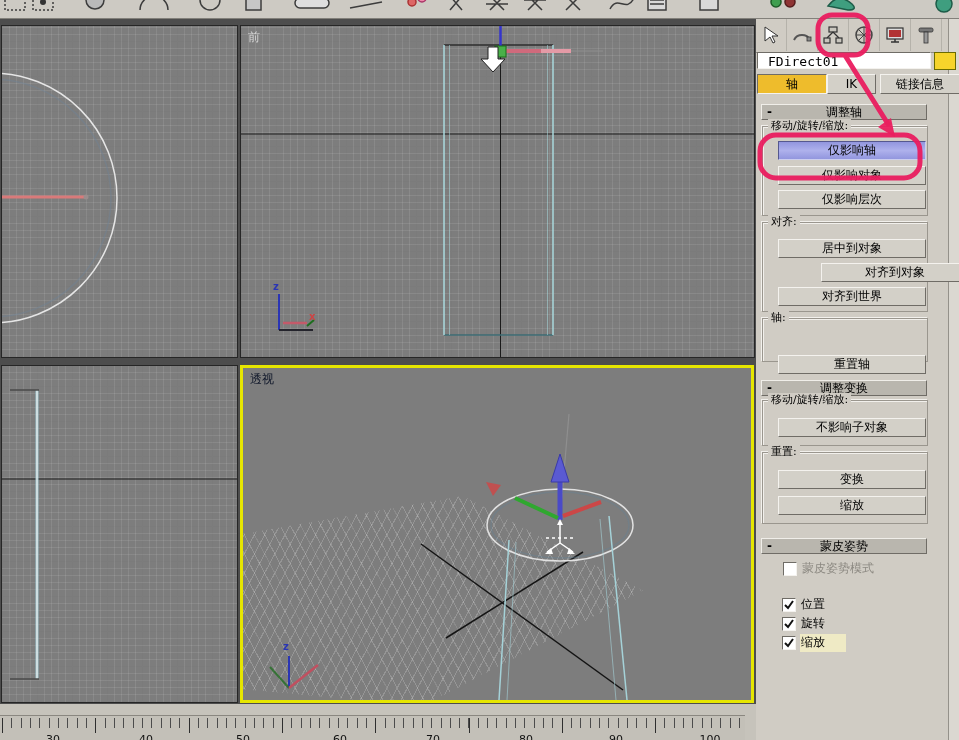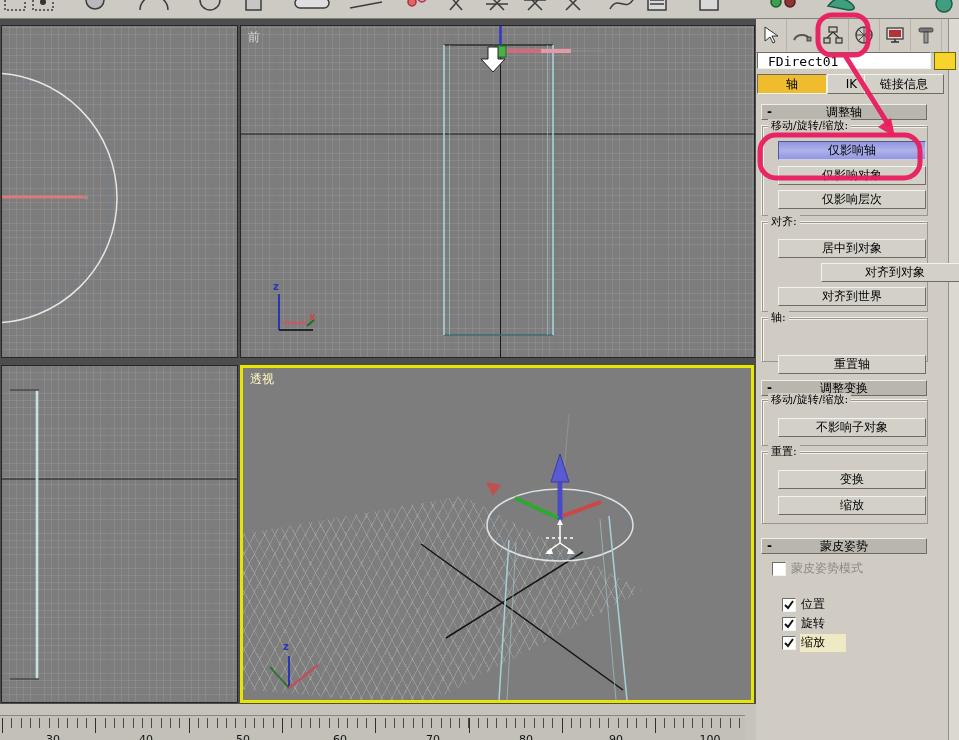--- a/index.html
+++ b/index.html
@@ -15,21 +15,21 @@
   .vp.grid{background-image:
       repeating-linear-gradient(0deg, rgba(255,255,255,.09) 0 1px, transparent 1px 7px),
       repeating-linear-gradient(90deg, rgba(255,255,255,.09) 0 1px, transparent 1px 7px),
       repeating-linear-gradient(0deg, rgba(0,0,0,.12) 0 1px, transparent 1px 35px),
       repeating-linear-gradient(90deg, rgba(0,0,0,.12) 0 1px, transparent 1px 35px);}
   .vp-top{left:1px;top:7px;width:237px;height:333px;}
   .vp-front{left:240px;top:7px;width:515px;height:333px;}
   .vp-left{left:1px;top:347px;width:237px;height:338px;}
   .vp-persp{left:240px;top:347px;width:514px;height:338px;border:3px solid #e6e600;}
   .vp-label{position:absolute;left:7px;top:3px;font-size:12px;color:#d8d8d8;z-index:3;}
-  .vp-persp .vp-label{color:#fef9c3;text-align:center;}
+  .vp-persp .vp-label{color:#0f172a;text-align:center;}
   .vp svg{position:absolute;left:0;top:0;}
   .axis-letter{position:absolute;font-size:10px;font-weight:bold;z-index:3;}
   .ground{position:absolute;left:0;top:128px;width:400px;height:210px;
           clip-path:polygon(0% 18%,55% 0%,100% 45%,45% 100%,0% 92%);
           background-image:
             repeating-linear-gradient(62deg, rgba(235,235,235,.22) 0 1px, transparent 1px 9px),
             repeating-linear-gradient(-62deg, rgba(235,235,235,.22) 0 1px, transparent 1px 9px),
             repeating-linear-gradient(62deg, rgba(0,0,0,.10) 0 1px, transparent 1px 45px);}
   
   .panel{position:absolute;left:756px;top:0;width:203px;height:740px;background:#d0ccc4;z-index:1;}
@@ -260,21 +260,21 @@
           <rect x="9" y="8" width="4" height="11" fill="#999" stroke="#333" stroke-width=".8"></rect>
         </svg>
       </div>
     </div>
 
     <div class="namefield">FDirect01</div>
     <div class="swatch" style="background:#f6d42b;"></div>
 
     <button class="subtab active" style="left:1px;width:70px;background:#eebc2c;">轴</button>
     <button class="subtab" style="left:71px;width:49px;">IK</button>
-    <button class="subtab" style="left:108px;width:80px;">链接信息</button>
+    <button class="subtab" style="left:124px;width:80px;">链接信息</button>
 
     <div class="rollhead" style="top:104px;">
       <span class="minus">-</span>
       <span>调整轴</span>
     </div>
 
     <div class="group" style="top:126px;height:90px;">
       <span class="group-label">移动/旋转/缩放:</span>
     </div>
     <button class="pbtn active" style="top:141px;">仅影响轴</button>
@@ -307,21 +307,21 @@
       <span class="group-label">重置:</span>
     </div>
     <button class="pbtn" style="top:470px;">变换</button>
     <button class="pbtn" style="top:496px;">缩放</button>
 
     <div class="rollhead" style="top:538px;">
       <span class="minus">-</span>
       <span>蒙皮姿势</span>
     </div>
 
-    <div class="cb disabled" style="top:561px;">
+    <div class="cb disabled" style="top:561px;margin-left:11px;">
       <span class="box"></span>
       <span class="cb-label">蒙皮姿势模式</span>
     </div>
 
     <div class="artifact"></div>
     <div class="cb" style="top:597px;left:26px;">
       <span class="box">
         <svg width="12" height="12">
             <polyline points="2,6 5,9 10,2" fill="none" stroke="#111" stroke-width="2"></polyline>
           </svg>

